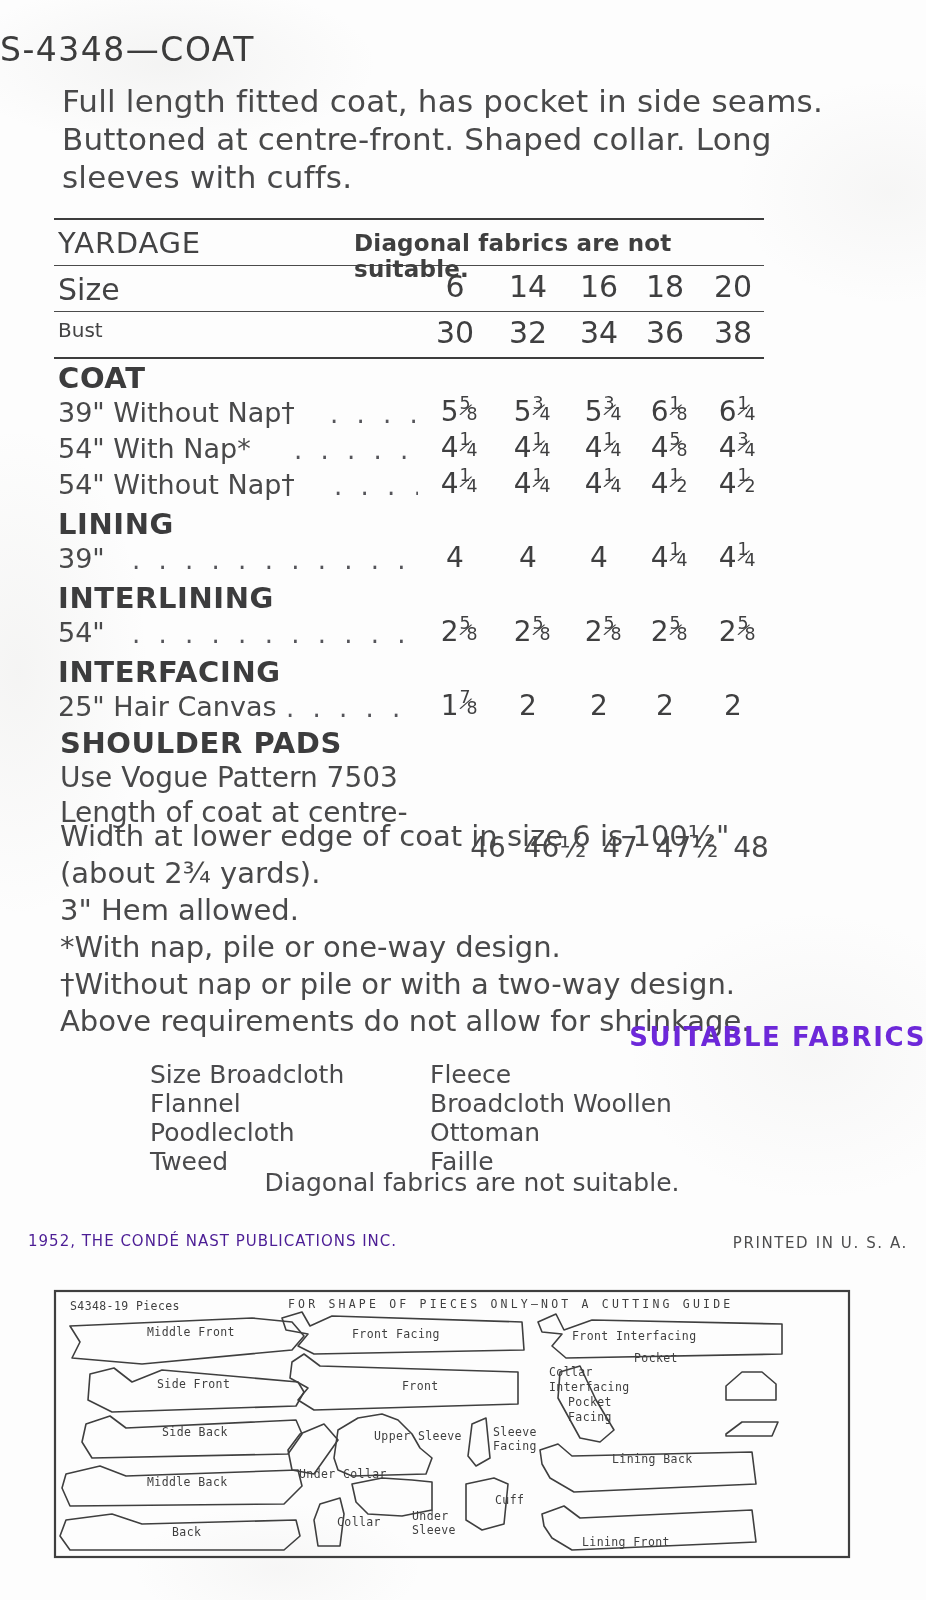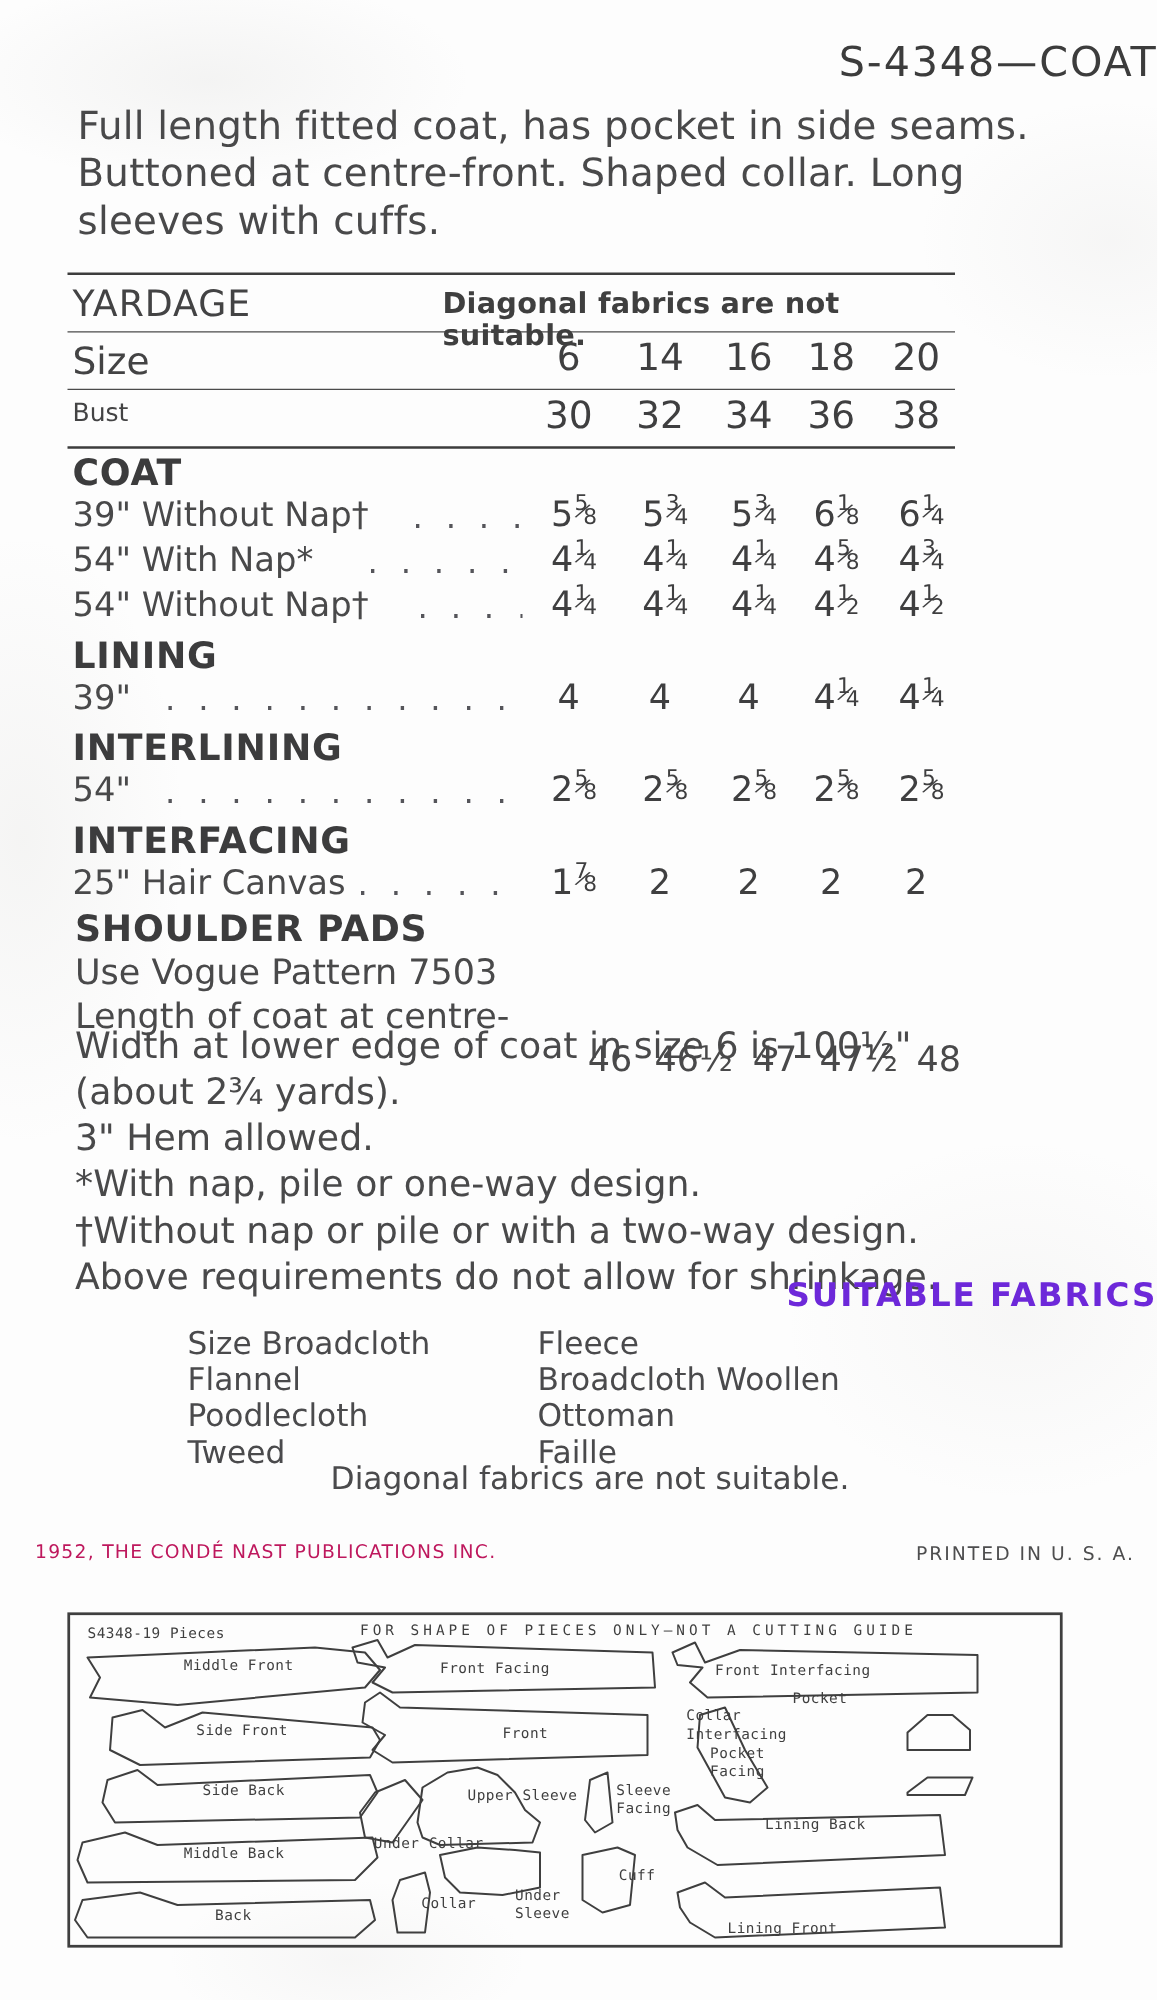--- a/index.html
+++ b/index.html
@@ -29,21 +29,21 @@
       radial-gradient(ellipse 220px 160px at 96% 12%, rgba(165,163,158,.08), rgba(0,0,0,0) 70%),
       radial-gradient(ellipse 260px 200px at 88% 66%, rgba(165,163,158,.07), rgba(0,0,0,0) 72%),
       radial-gradient(ellipse 200px 90px at 30% 98%, rgba(160,158,152,.07), rgba(0,0,0,0) 72%);
   }
 
   .blk { position: absolute; }
 
   
   #title {
     top: 30px; left: 0; width: 926px;
-    text-align: right;
+    text-align: left;
     font-size: 33px;
     letter-spacing: 1.5px;
     color: #3c3c3c;
   }
 
   #intro {
     top: 82px; left: 62px; width: 790px;
     font-size: 31px;
     line-height: 38px;
     color: #49494a;
@@ -166,21 +166,21 @@
     top: 1168px; left: 0; width: 926px;
     text-align: center;
     font-size: 25px; color: #4a4a4c;
     padding-left: 18px;
     box-sizing: border-box;
   }
 
   
   #copy-left {
     top: 1232px; left: 28px;
-    font-size: 15px; letter-spacing: 1px; color: #be185d;
+    font-size: 15px; letter-spacing: 1px; color: #4c1d95;
   }
   #copy-right {
     top: 1234px; right: 18px;
     font-size: 15px; letter-spacing: 1.6px; color: #4d4d4e;
   }
 
   
   #pieces {
     top: 1288px; left: 52px;
     width: 800px; height: 272px;

